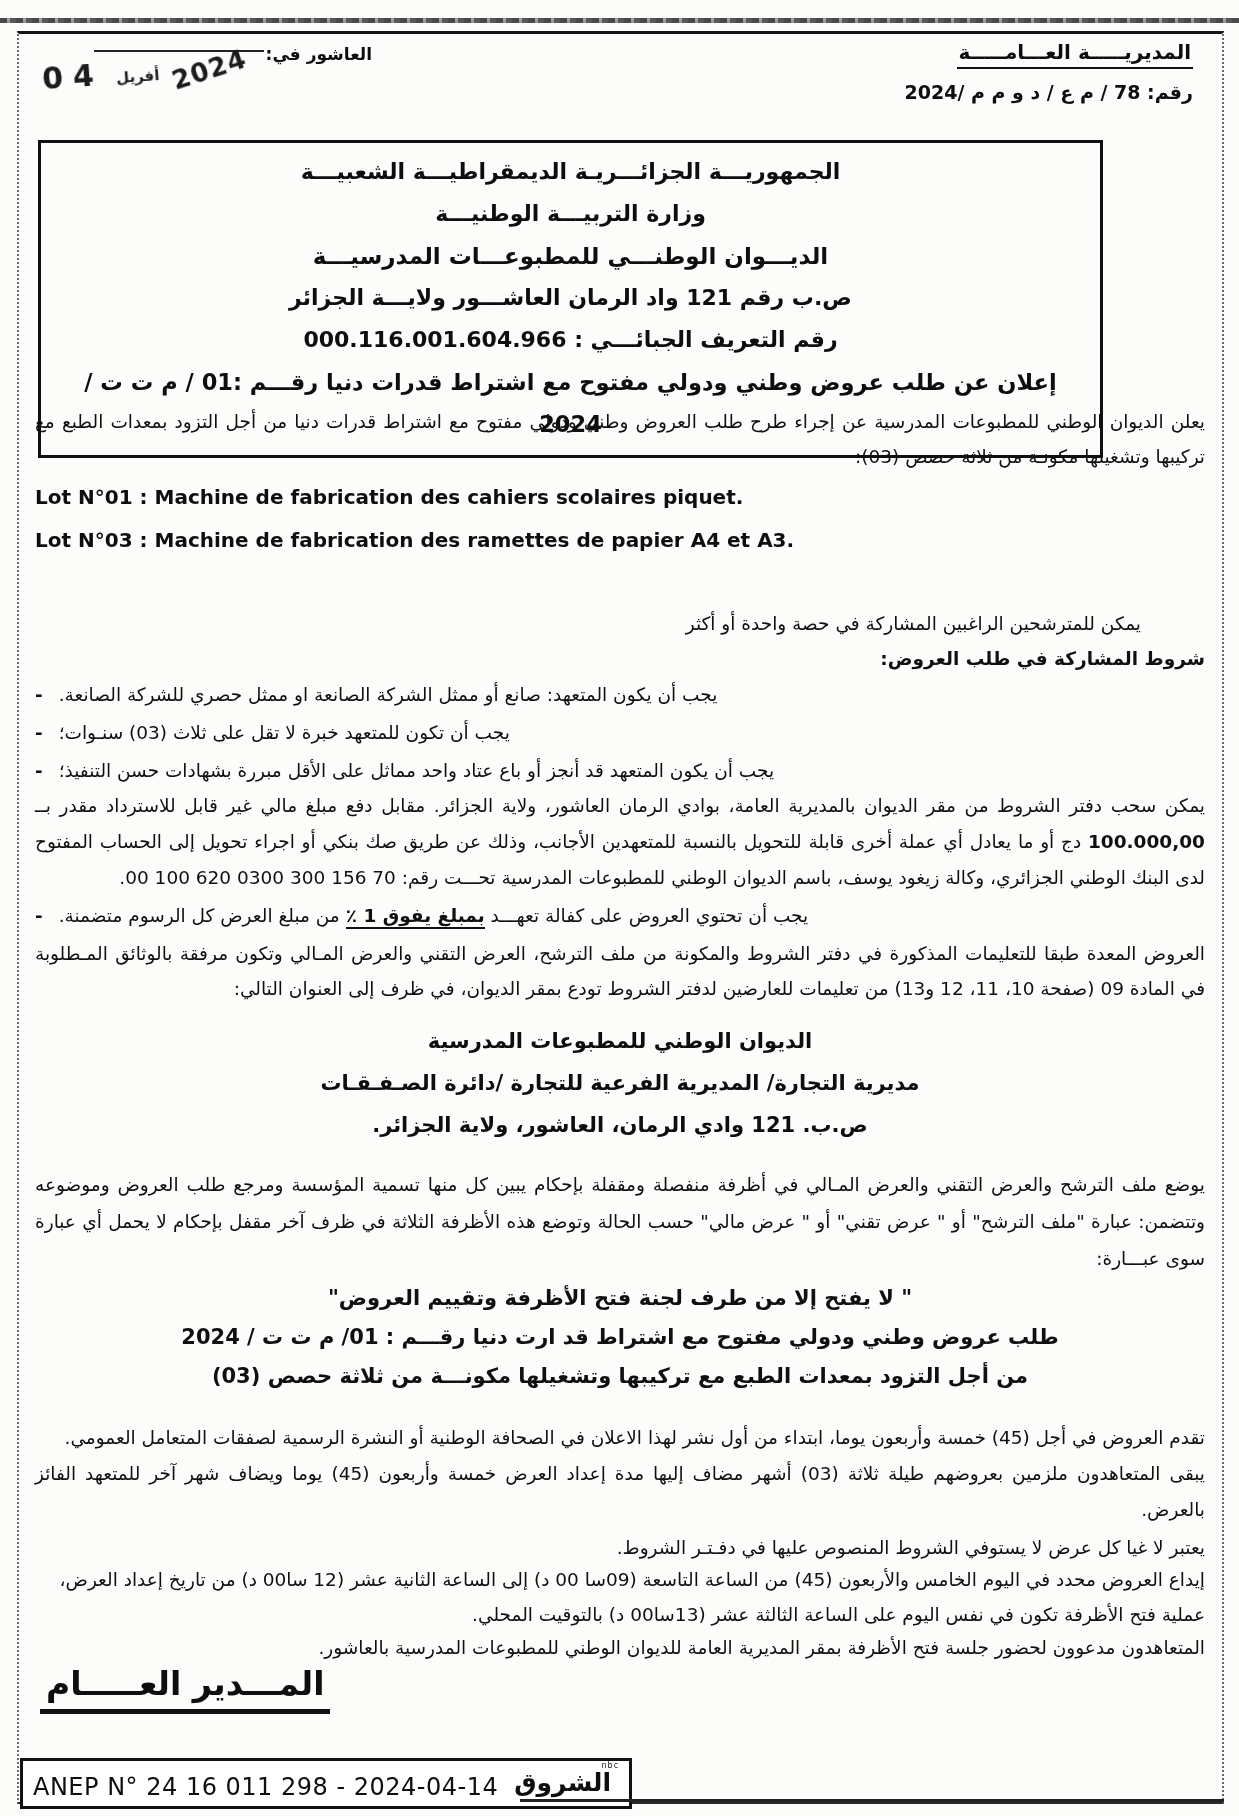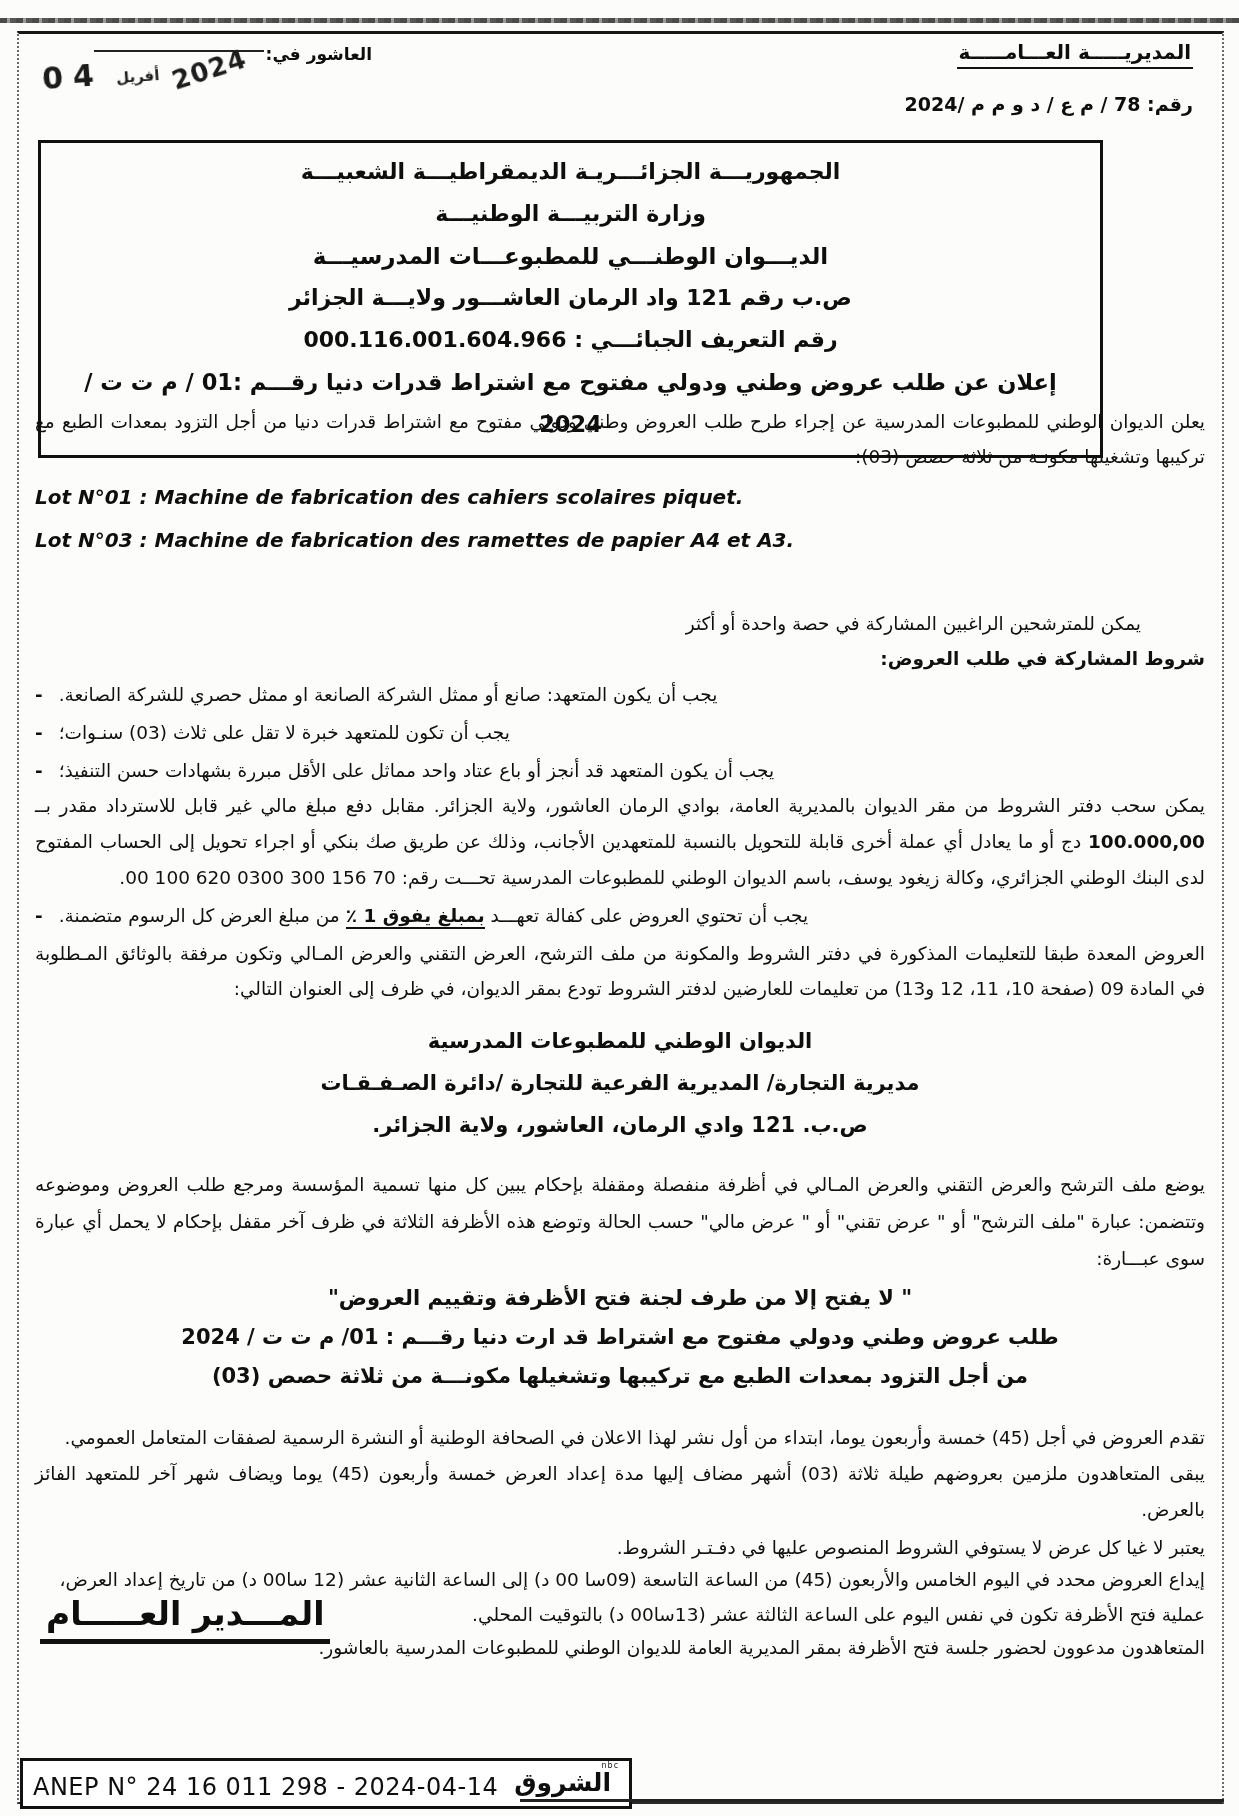--- a/index.html
+++ b/index.html
@@ -11,50 +11,50 @@
   
   .topband{position:absolute;top:18px;left:0;width:100%;height:5px;
     background:repeating-linear-gradient(90deg,#2b2b2b 0 7px,#8a8a8a 7px 10px,#3a3a3a 10px 16px);opacity:.85;}
   .frame{position:absolute;top:31px;left:17px;right:15px;bottom:12px;
     border-top:3px solid #161616;border-bottom:2px solid #2a2a2a;
     border-left:2px dotted #6a6a6a;border-right:2px dotted #6a6a6a;pointer-events:none;}
   
   .hdr-right{position:absolute;top:40px;right:46px;direction:rtl;text-align:right;}
   .hdr-right .dirlabel{display:inline-block;font-weight:bold;font-size:20px;
     border-bottom:2px solid #111;padding:0 2px 3px 2px;letter-spacing:.5px;}
-  .hdr-right .ref{font-weight:bold;font-size:19px;margin-top:24px;}
+  .hdr-right .ref{font-weight:bold;font-size:19px;margin-top:12px;}
   .hdr-left{position:absolute;top:36px;left:42px;width:330px;height:80px;direction:rtl;}
   .hdr-left .lbl{position:absolute;top:8px;right:0;font-weight:bold;font-size:17px;}
   .hdr-left .dashline{position:absolute;top:14px;right:108px;width:170px;border-top:2px solid #222;}
   .stamp{position:absolute;top:18px;left:0;display:flex;align-items:flex-end;gap:12px;
     transform:rotate(-4deg);color:#1c1c1c;filter:blur(.3px);}
   .stamp .y{font-size:26px;font-weight:bold;transform:rotate(-14deg);letter-spacing:1px;}
   .stamp .m{font-size:15px;font-weight:bold;padding-bottom:4px;}
   .stamp .d{font-size:30px;font-weight:bold;letter-spacing:10px;}
   
   .hbox{position:absolute;top:140px;left:38px;width:1065px;box-sizing:border-box;
     border:3px solid #101010;text-align:center;direction:rtl;padding:8px 10px 10px 10px;}
   .hbox .l{font-weight:bold;line-height:42px;font-size:22px;}
   .hbox .l.office{font-size:23px;}
   .hbox .l.announce{font-size:22.5px;}
   
   .p{position:absolute;left:35px;width:1170px;direction:rtl;text-align:justify;
      font-size:18.5px;line-height:35px;color:#101010;}
   .p.right{text-align:right;}
   .p.center{text-align:center;}
   .b{font-weight:bold;}
-  .lots{position:absolute;left:35px;top:476px;width:1170px;direction:ltr;text-align:left;font-style:italic;}
+  .lots{position:absolute;left:35px;top:476px;width:1170px;direction:ltr;text-align:left;}
   .lots .lot{font-weight:bold;font-size:20px;line-height:43px;font-family:"DejaVu Sans","Liberation Sans",sans-serif;}
   .brow{display:flex;flex-direction:row-reverse;justify-content:flex-start;gap:16px;
     padding-right:58px;box-sizing:border-box;}
   .brow .dash{font-weight:bold;}
   .u{border-bottom:2px solid #111;padding-bottom:1px;}
   .addr{position:absolute;left:35px;top:1020px;width:1170px;direction:rtl;text-align:center;}
   .addr div{font-weight:bold;font-size:21px;line-height:42px;}
-  .sig{position:absolute;left:40px;top:1594px;direction:rtl;font-size:33px;font-weight:bold;
+  .sig{position:absolute;left:40px;top:1664px;direction:rtl;font-size:33px;font-weight:bold;
     border-bottom:5px solid #111;padding:0 6px 6px 6px;}
   .footerbox{position:absolute;left:20px;top:1758px;border:3px solid #111;background:#fff;
     display:flex;align-items:center;gap:16px;padding:3px 12px 5px 10px;direction:ltr;}
   .footerbox .anep{font-weight:normal;font-size:24px;letter-spacing:.5px;white-space:nowrap;margin-top:9px;}
   .footerbox .logo{position:relative;font-weight:bold;font-size:25px;direction:rtl;padding-right:6px;}
   .footerbox .logo .mark{position:absolute;top:-7px;right:-2px;font-size:8px;font-weight:normal;
     letter-spacing:1px;color:#222;}
   .botline{position:absolute;left:520px;right:15px;top:1799px;border-top:3px solid #222;}
 </style>
 </head>

